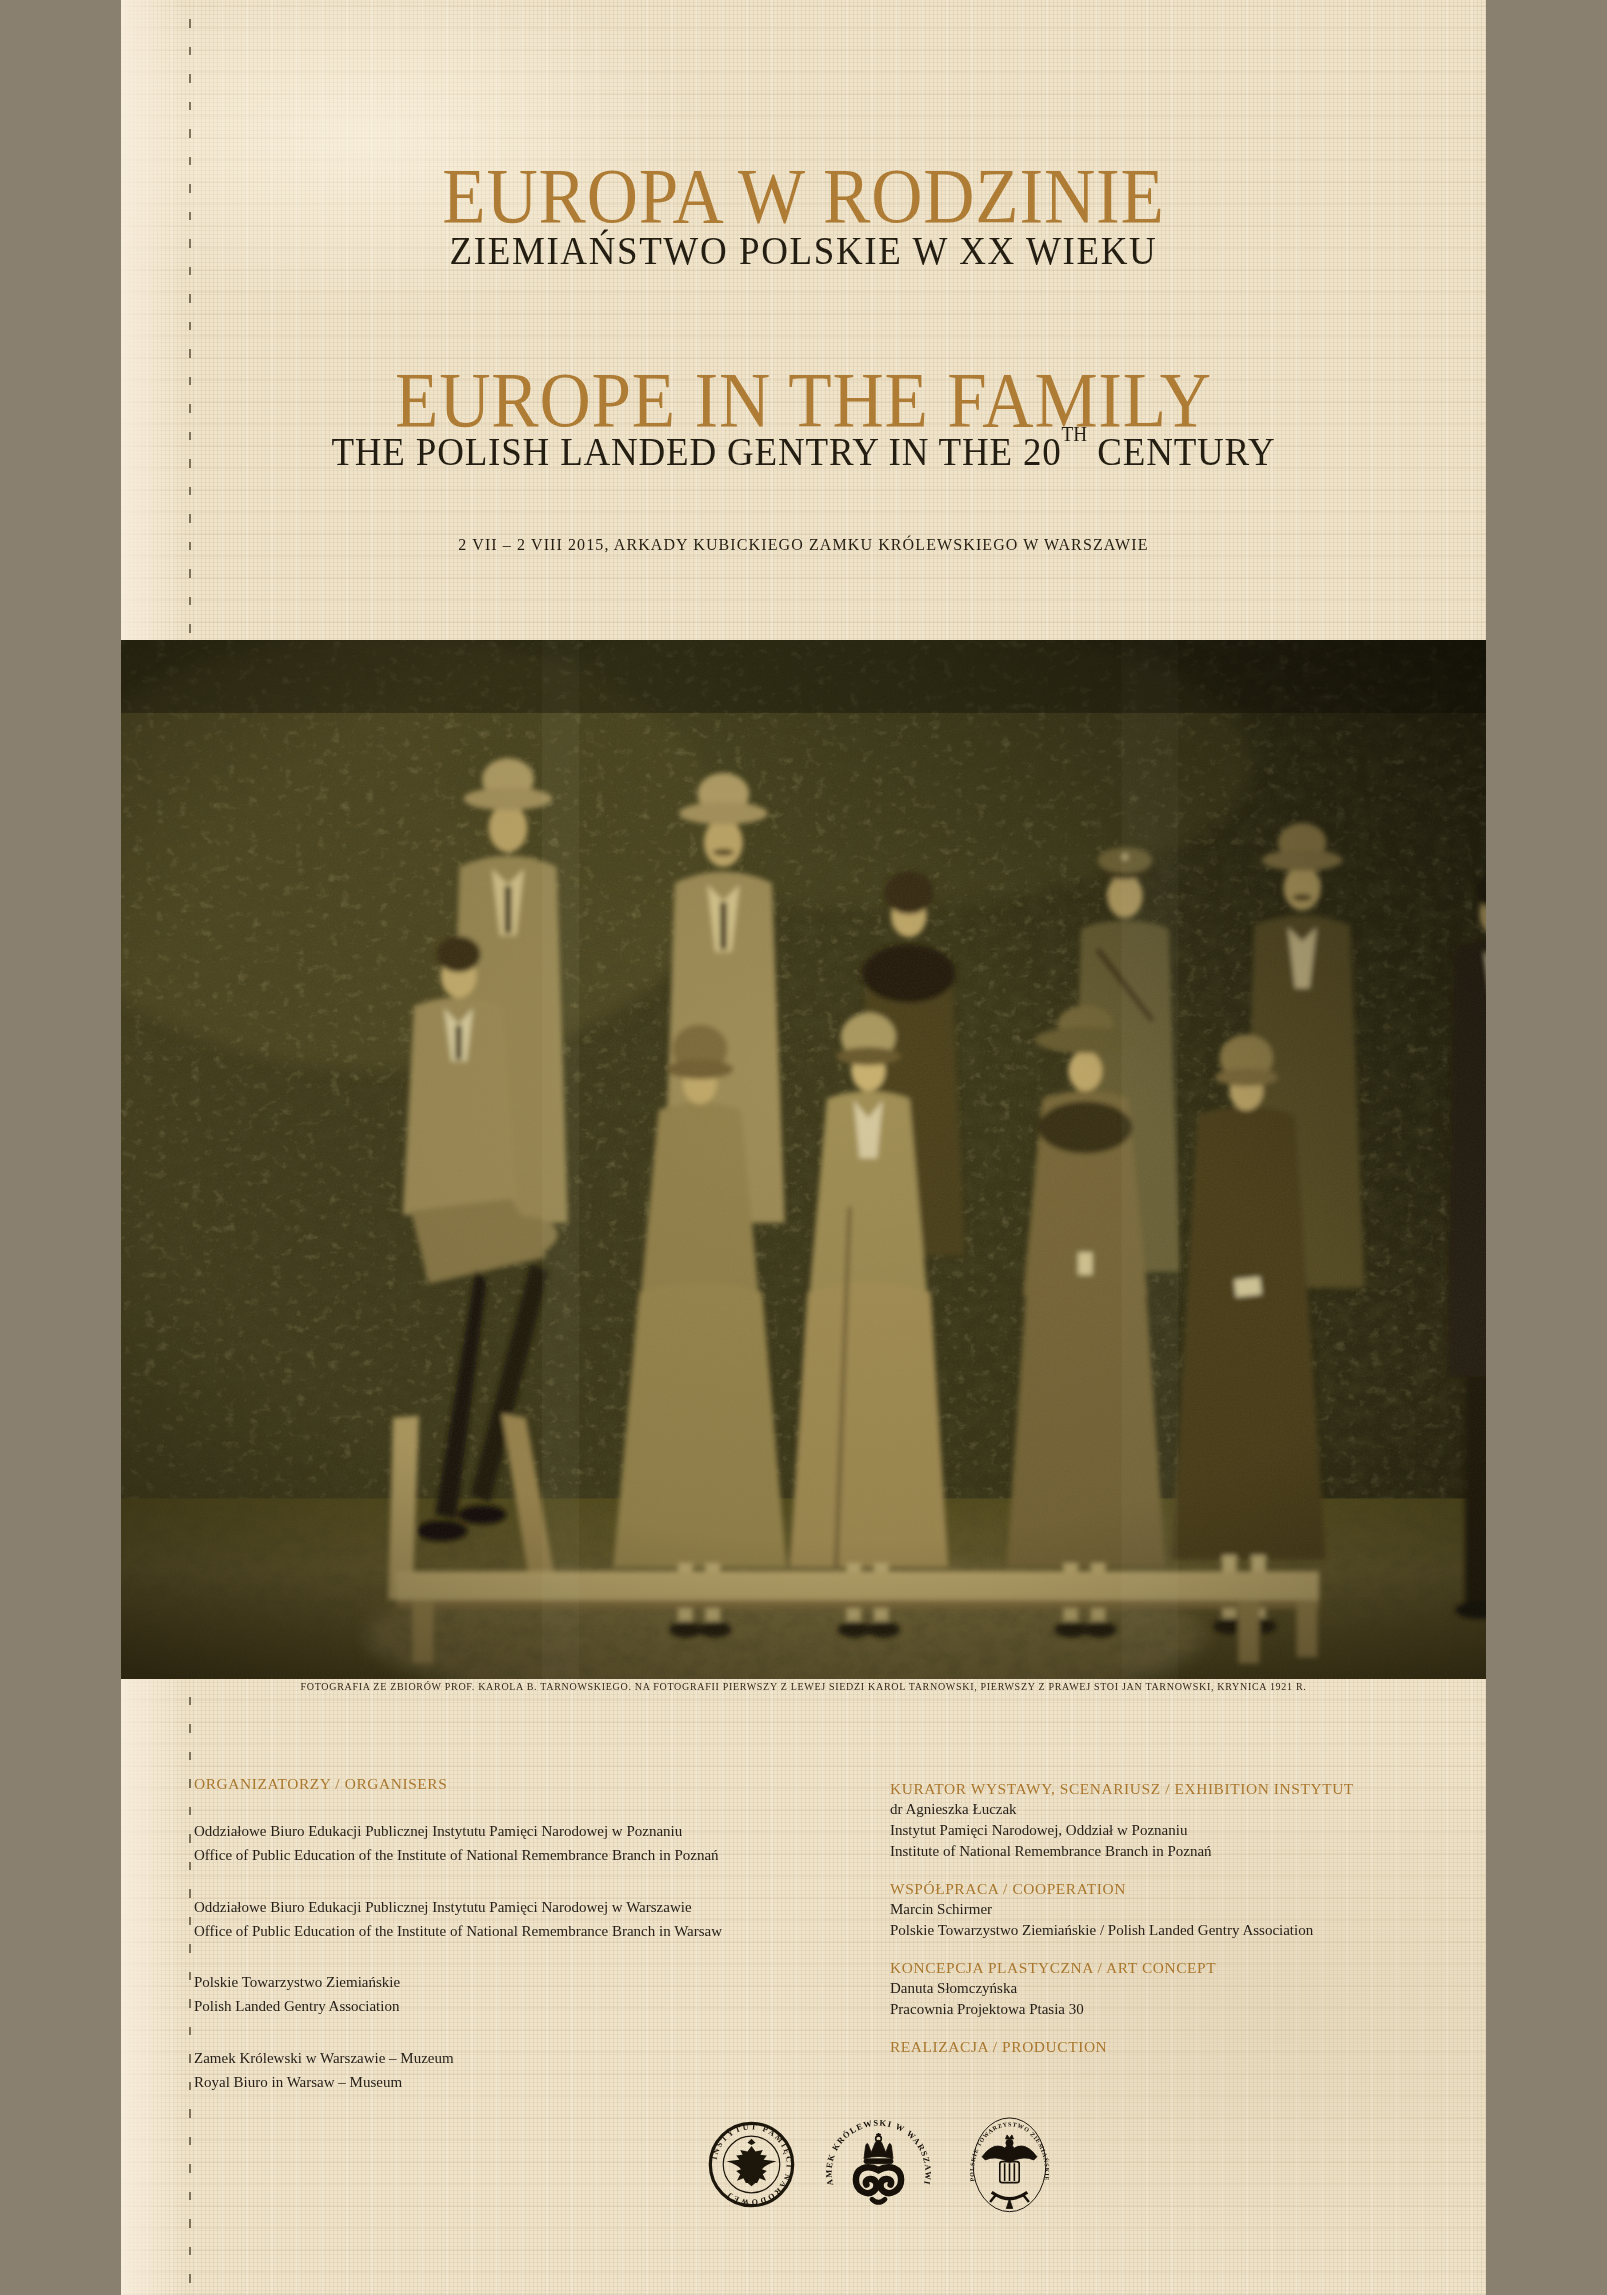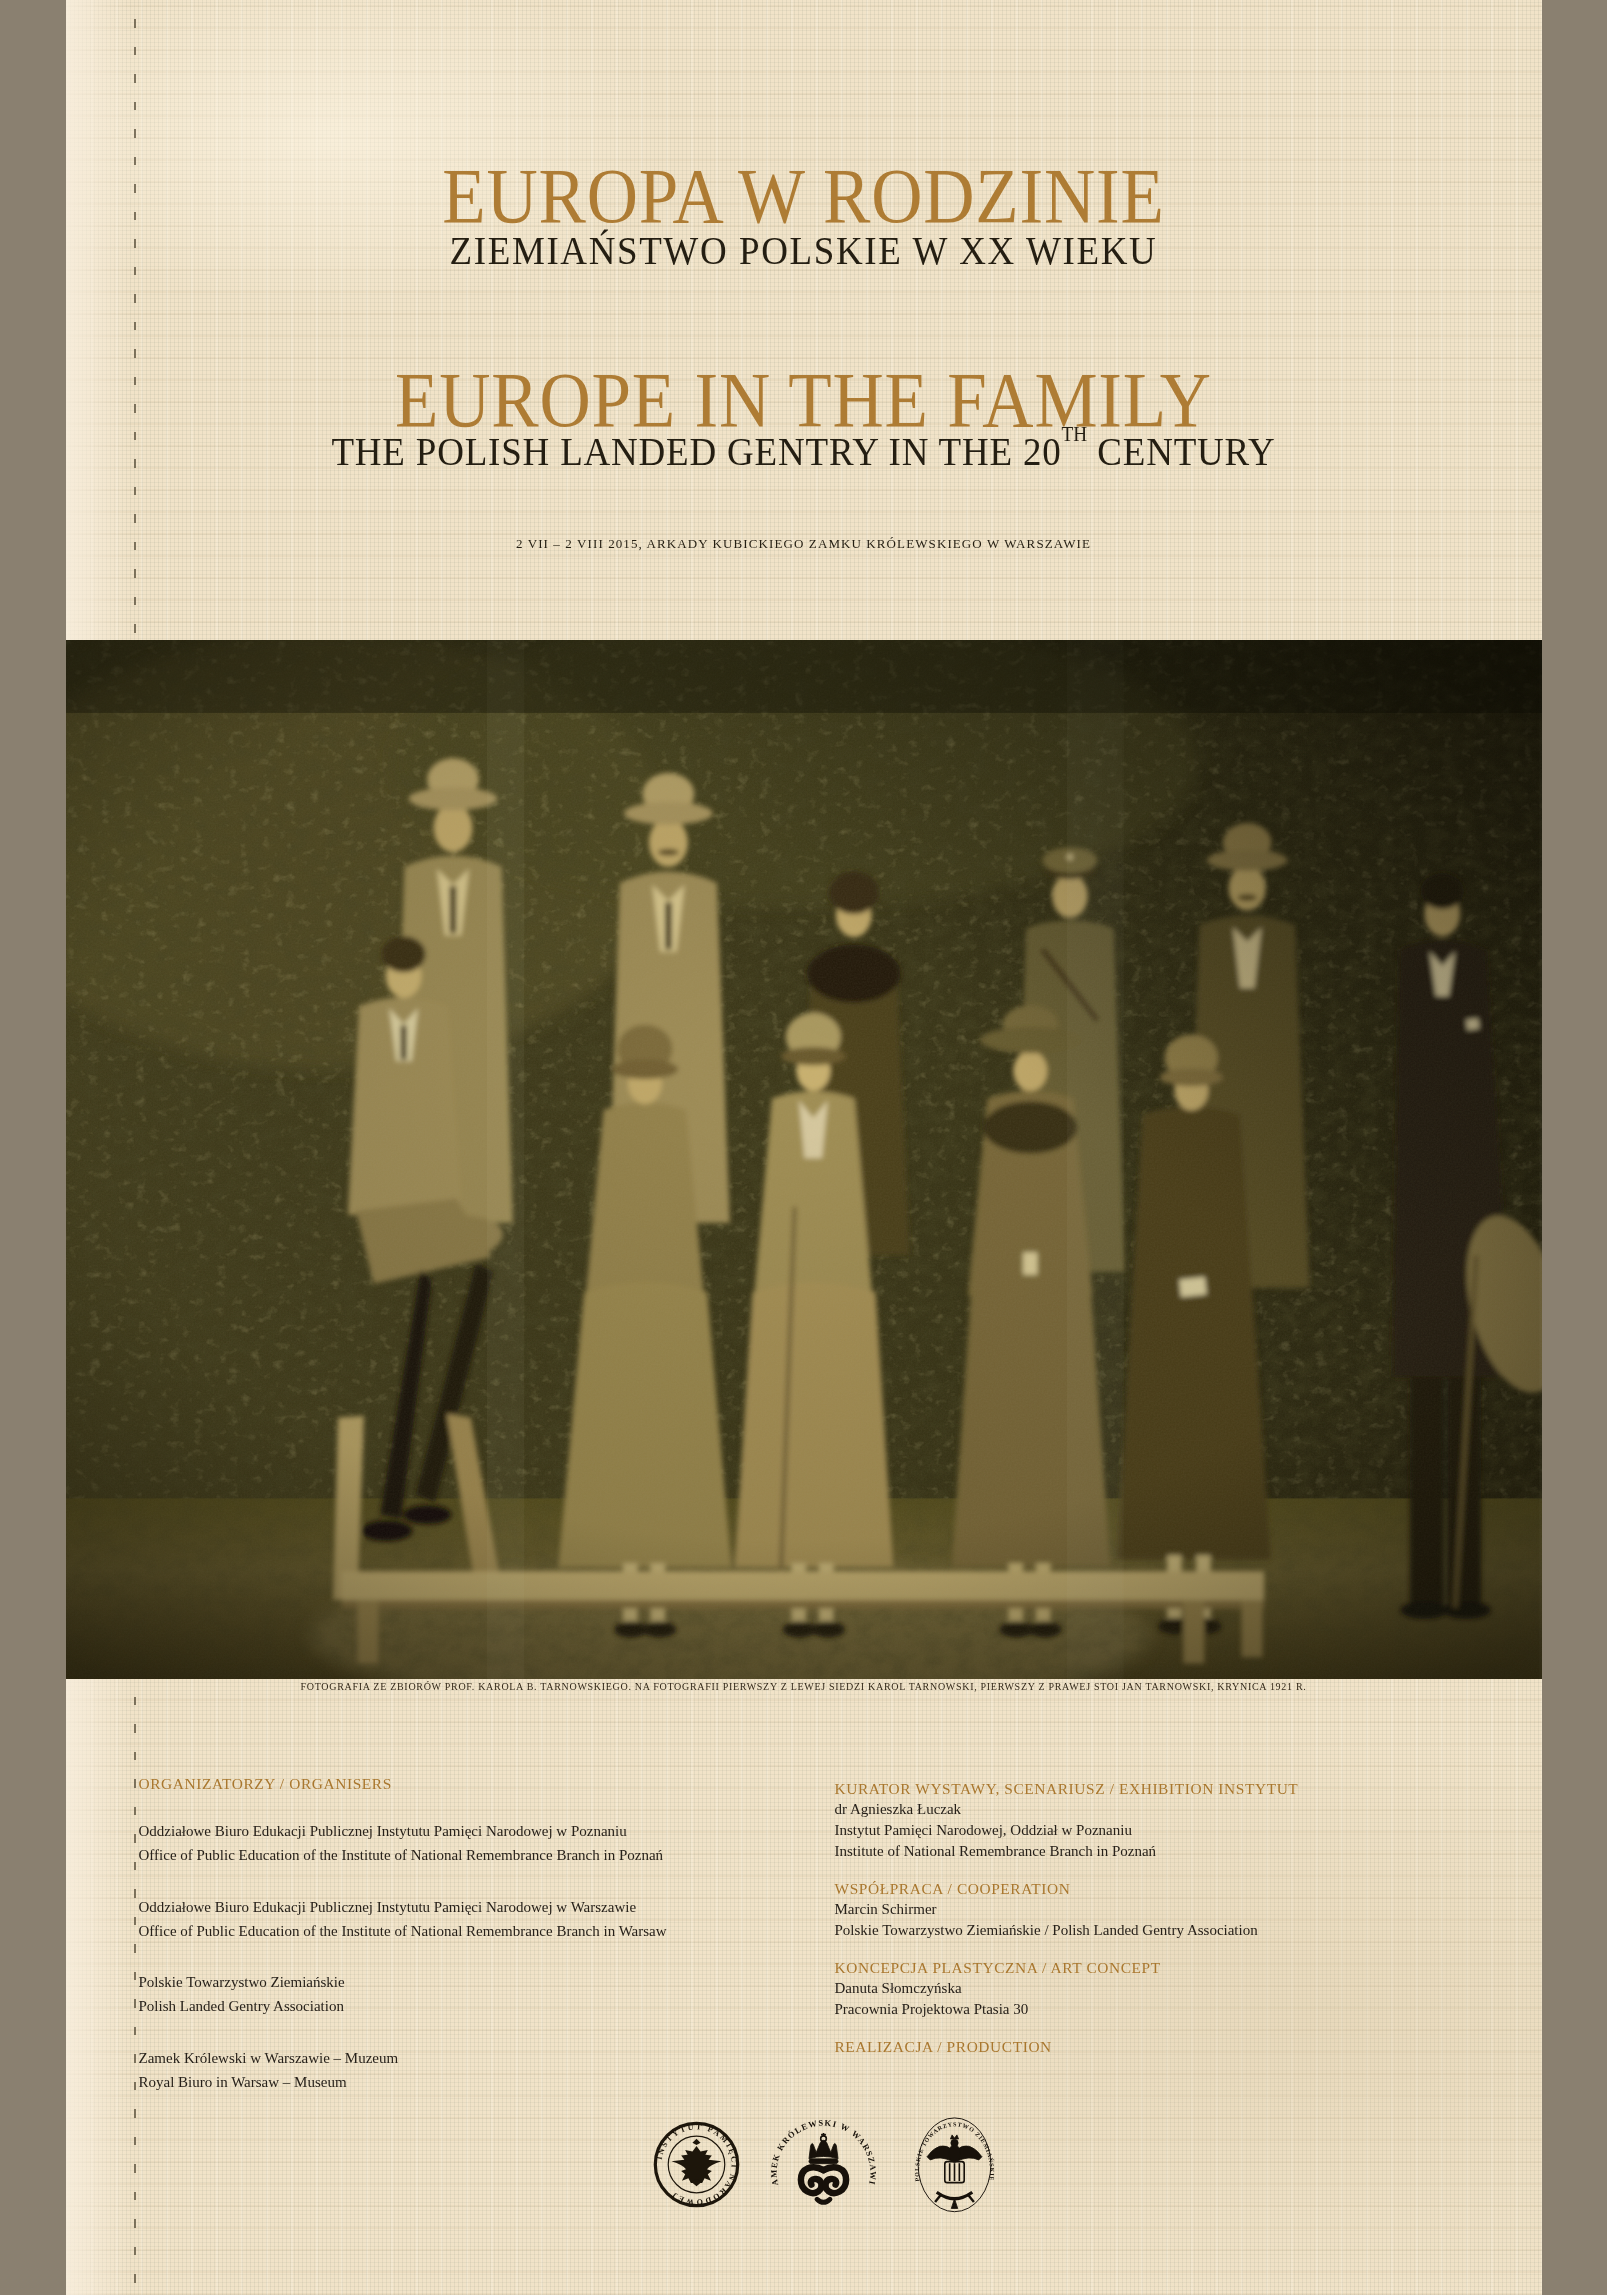--- a/index.html
+++ b/index.html
@@ -1,17 +1,17 @@
 <!DOCTYPE html>
 <html style="font-size:13px"><head>
 <meta charset="utf-8">
 <style>
   html,body{margin:0;padding:0;background:#8a8070;}
   .poster{
-    position:relative;width:1476px;height:2295px;margin:0 auto;overflow:hidden;
+    position:relative;width:1365px;height:2295px;margin:0 auto;overflow:hidden;
     font-family:"Liberation Serif","DejaVu Serif",serif;
     background-color:#f1e3c8;
     background-image:
       radial-gradient(486px 243px at 18% 6%, rgba(255,248,232,0.55), transparent 70%),
       radial-gradient(729px 405px at 85% 88%, rgba(208,189,152,0.28), transparent 72%),
       repeating-linear-gradient(90deg, rgba(109,123,108,0.10) 0 0.8px, rgba(0,0,0,0) 0.8px 4px),
       repeating-linear-gradient(0deg, rgba(109,123,108,0.08) 0 0.8px, rgba(0,0,0,0) 0.8px 4px),
       repeating-linear-gradient(90deg, rgba(255,250,238,0.22) 0 1.6px, rgba(0,0,0,0) 1.6px 25px),
       repeating-linear-gradient(0deg, rgba(172,148,106,0.10) 0 2.4px, rgba(0,0,0,0) 2.4px 22px);
   }
@@ -21,21 +21,21 @@
     background:repeating-linear-gradient(180deg, rgba(0,0,0,0) 0 19.4px, #4e4430 19.4px 27.5px);}
   .ctr{position:absolute;left:0;width:100%;text-align:center;margin:0;font-weight:normal;}
   .gold{color:#ae7c34;}
   .ink{color:#241e12;}
   .display{transform:scaleY(1.10);transform-origin:center top;}
   .title-pl{top:152px;font-size:71px;letter-spacing:0.8px;}
   .subtitle-pl{top:227px;font-size:37px;letter-spacing:1.6px;}
   .title-en{top:356px;font-size:71px;letter-spacing:0.8px;}
   .subtitle-en{top:428px;font-size:37px;letter-spacing:0.8px;}
   .subtitle-en sup{font-size:0.52em;position:relative;top:-0.45em;letter-spacing:0;}
-  .dateline{top:536px;font-size:13px;letter-spacing:1.1px;}
+  .dateline{top:536px;font-size:16px;letter-spacing:1.1px;}
   .photo{position:absolute;left:0;top:640px;width:1607px;height:1039px;margin:0;}
   .photo svg{display:block;width:100%;height:100%;}
   .caption{top:1681px;font-size:10px;letter-spacing:0.7px;color:#33291a;}
   .credits{position:absolute;color:#27211a;}
   .col-left{left:73px;width:810px;top:1775px;}
   .col-right{left:769px;width:716px;top:1778px;}
   .credit-heading{color:#a9772e;font-size:15.4px;letter-spacing:0.6px;line-height:18px;}
   .col-left .credit-heading{margin-bottom:26px;}
   .col-right .credit-heading{line-height:21px;}
   .credit-line{font-size:15px;line-height:24px;}

